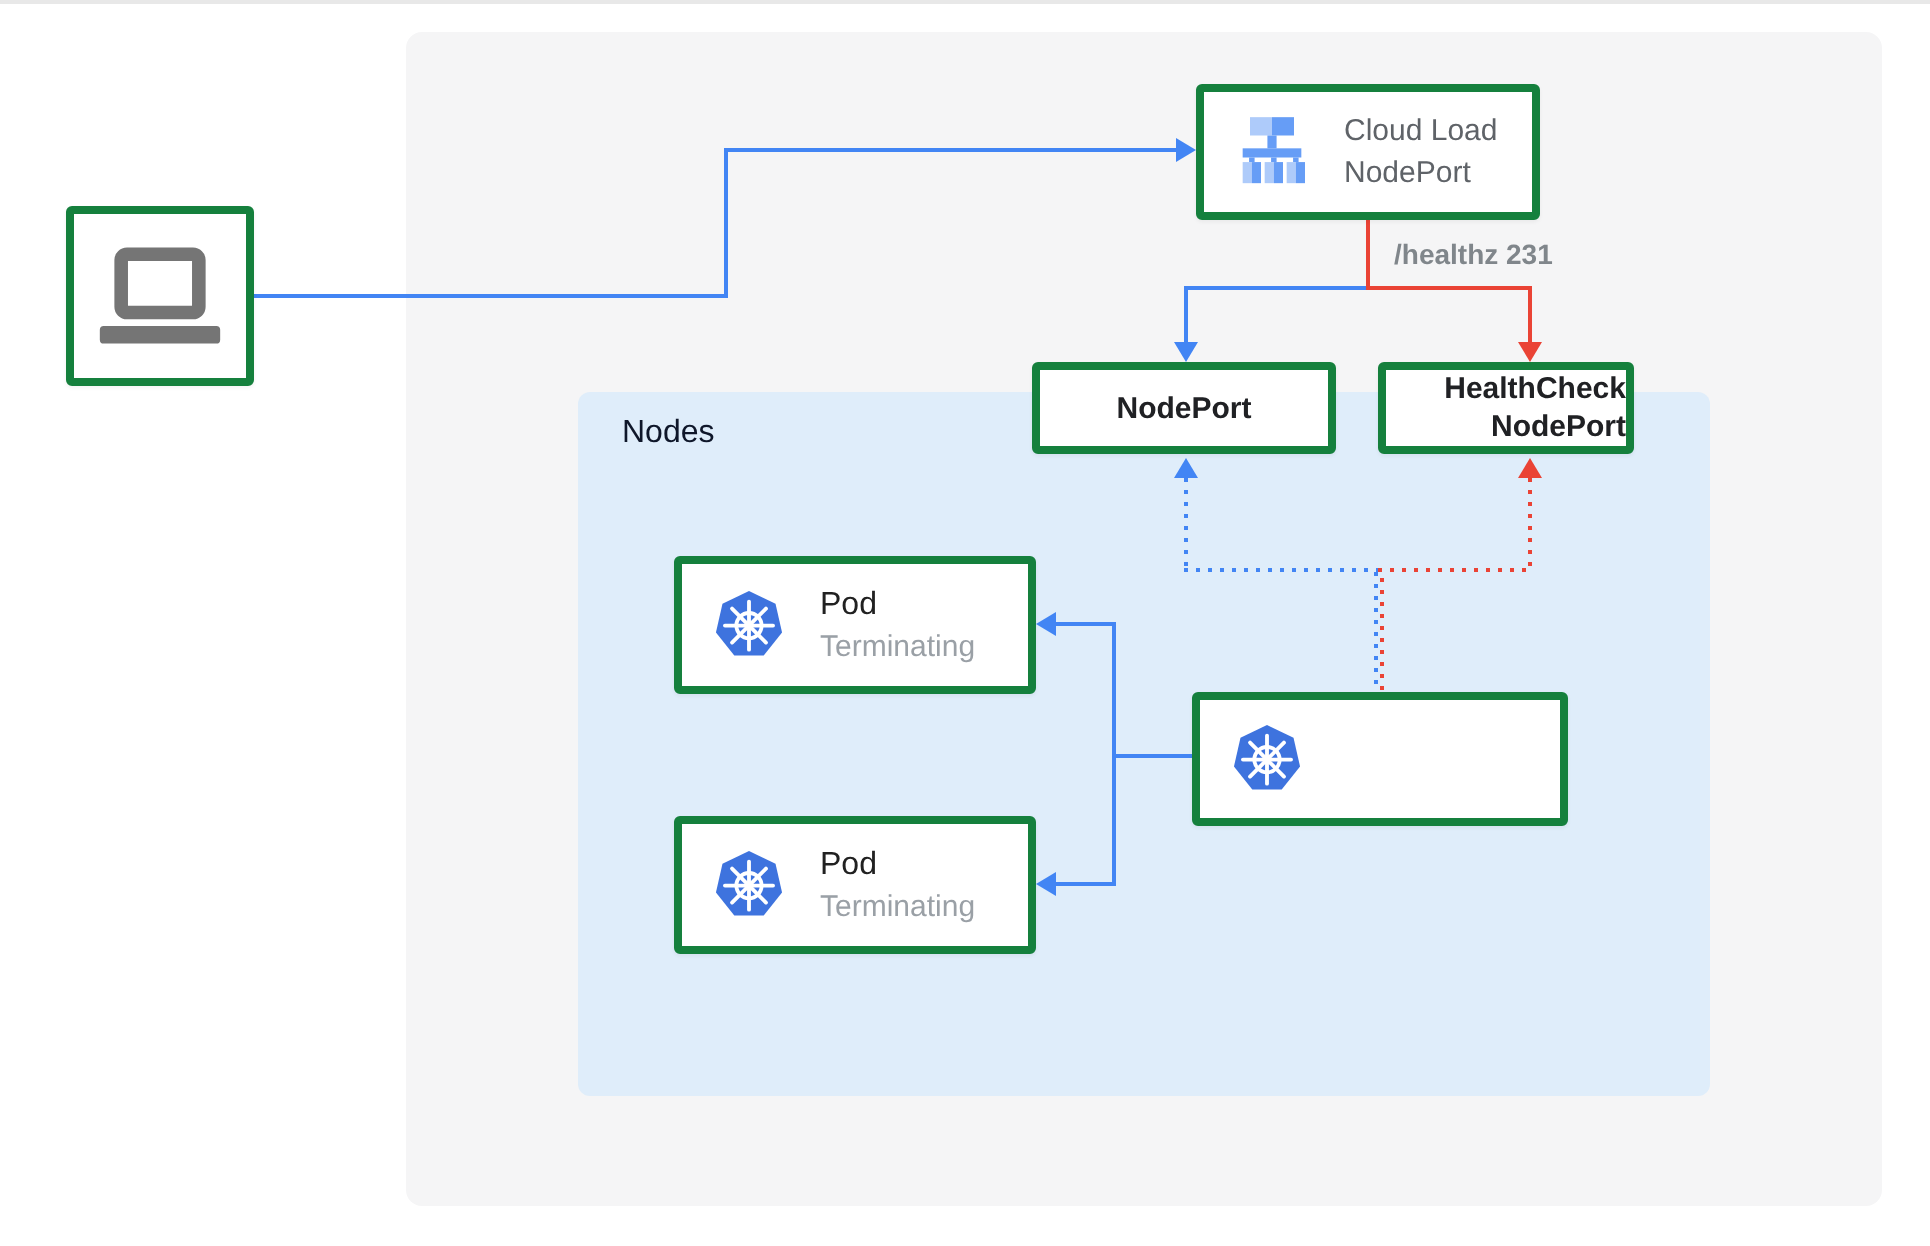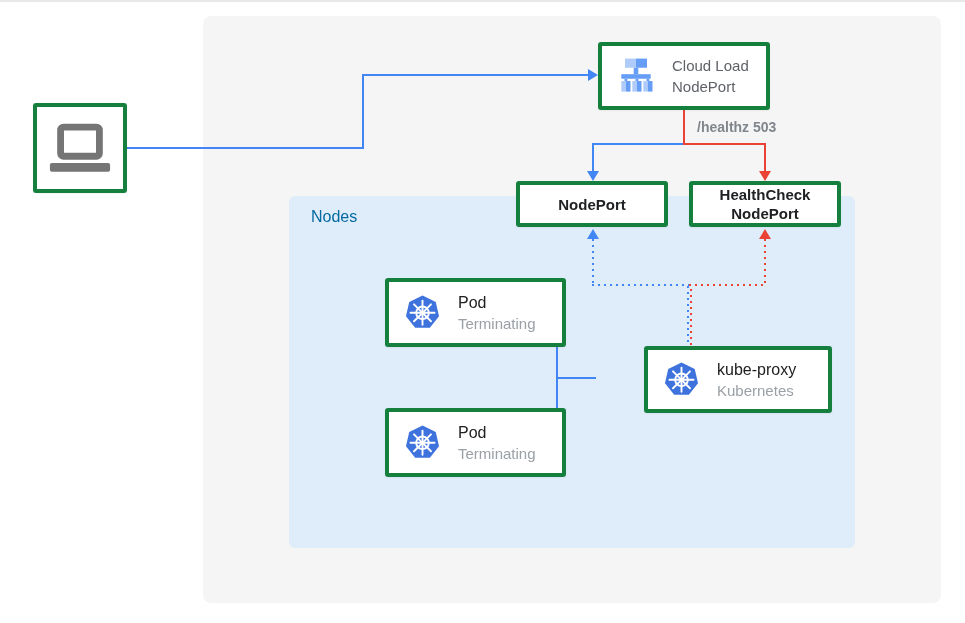--- a/index.html
+++ b/index.html
@@ -3,33 +3,33 @@
 <meta charset="utf-8">
 <style>
   html,body{margin:0;padding:0;background:#fff;}
   .canvas{
     position:relative;width:965px;height:623px;background:#ffffff;overflow:hidden;
     font-family:"Liberation Sans",sans-serif;
   }
   .top-rule{position:absolute;left:0;top:0;width:965px;height:2px;background:#e8e8e8;}
   .outer-panel{position:absolute;left:203px;top:16px;width:738px;height:587px;background:#f5f5f6;border-radius:8px;}
   .nodes-panel{position:absolute;left:289px;top:196px;width:566px;height:352px;background:#dfedfa;border-radius:6px;}
-  .nodes-label{position:absolute;left:22px;top:12px;font-size:16px;color:#0369a1;}
+  .nodes-label{position:absolute;left:22px;top:12px;font-size:16px;color:#0f172a;}
 
   .box{position:absolute;background:#fff;border:4px solid #15803d;border-radius:3px;
        box-sizing:border-box;box-shadow:0 1px 2px rgba(0,0,0,0.05);}
   .client-box{left:33px;top:103px;width:94px;height:90px;display:flex;align-items:center;justify-content:center;}
   .clb-box{left:598px;top:42px;width:172px;height:68px;display:flex;align-items:center;gap:14px;padding:0 12px;}
   .clb-text span{display:block;font-size:15px;line-height:21px;color:#5f6368;}
   .port-box{display:flex;flex-direction:column;align-items:center;justify-content:center;
             font-weight:bold;font-size:15px;color:#202124;text-align:center;}
   .port-box span{display:block;line-height:19px;}
   .nodeport-box{left:516px;top:181px;width:152px;height:46px;}
-  .hc-box{left:689px;top:181px;width:152px;height:46px;}
-  .resource{display:flex;align-items:center;gap:17px;padding:16px 15px;margin-left:48px;}
+  .hc-box{left:689px;top:181px;width:128px;height:46px;align-items:flex-end;}
+  .resource{display:flex;align-items:center;gap:17px;padding:16px 15px;}
   .pod1-box{left:337px;top:278px;width:181px;height:69px;}
   .pod2-box{left:337px;top:408px;width:181px;height:69px;}
   .kp-box{left:596px;top:346px;width:188px;height:67px;}
   .res-title{display:block;font-size:16px;line-height:22px;color:#212121;}
   .res-sub{display:block;font-size:15px;line-height:20px;color:#9aa0a6;}
 
   .healthz{position:absolute;left:697px;top:119px;font-size:14px;font-weight:bold;color:#80868b;}
 
   .line{position:absolute;display:block;}
   .sb{background:#4285f4;}
@@ -92,21 +92,21 @@
   <div>
     <i class="line sr" style="left:683px;top:110px;width:2px;height:35px;"></i>
     <i class="line sb" style="left:592px;top:143px;width:93px;height:2px;"></i>
     <i class="line sb" style="left:592px;top:143px;width:2px;height:28px;"></i>
     <i class="arr a-down-b" style="left:587px;top:171px;"></i>
     <i class="line sr" style="left:683px;top:143px;width:83px;height:2px;"></i>
     <i class="line sr" style="left:764px;top:143px;width:2px;height:28px;"></i>
     <i class="arr a-down-r" style="left:759px;top:171px;"></i>
   </div>
 
-  <span class="healthz">/healthz 503</span>
+  <span class="healthz">/healthz 231</span>
 
   <div>
     <i class="arr a-up-b" style="left:587px;top:229px;"></i>
     <i class="line dvb" style="left:592px;top:239px;width:2px;height:46px;"></i>
     <i class="arr a-up-r" style="left:759px;top:229px;"></i>
     <i class="line dvr" style="left:764px;top:239px;width:2px;height:46px;"></i>
     <i class="line dhb" style="left:592px;top:284px;width:97px;height:2px;"></i>
     <i class="line dhr" style="left:689px;top:284px;width:77px;height:2px;"></i>
     <i class="line dvb" style="left:687px;top:286px;width:2px;height:60px;"></i>
     <i class="line dvr" style="left:690px;top:289px;width:2px;height:57px;"></i>
@@ -176,19 +176,15 @@
     <div>
       <span class="res-title">Pod</span>
       <span class="res-sub">Terminating</span>
     </div>
   </div>
 
   <div class="box resource kp-box">
     <svg class="k8s">
         <use href="#k8s-logo"></use>
       </svg>
-    <div>
-      <span class="res-title">kube-proxy</span>
-      <span class="res-sub">Kubernetes</span>
-    </div>
   </div>
 
 </div>
 
 </body></html>

